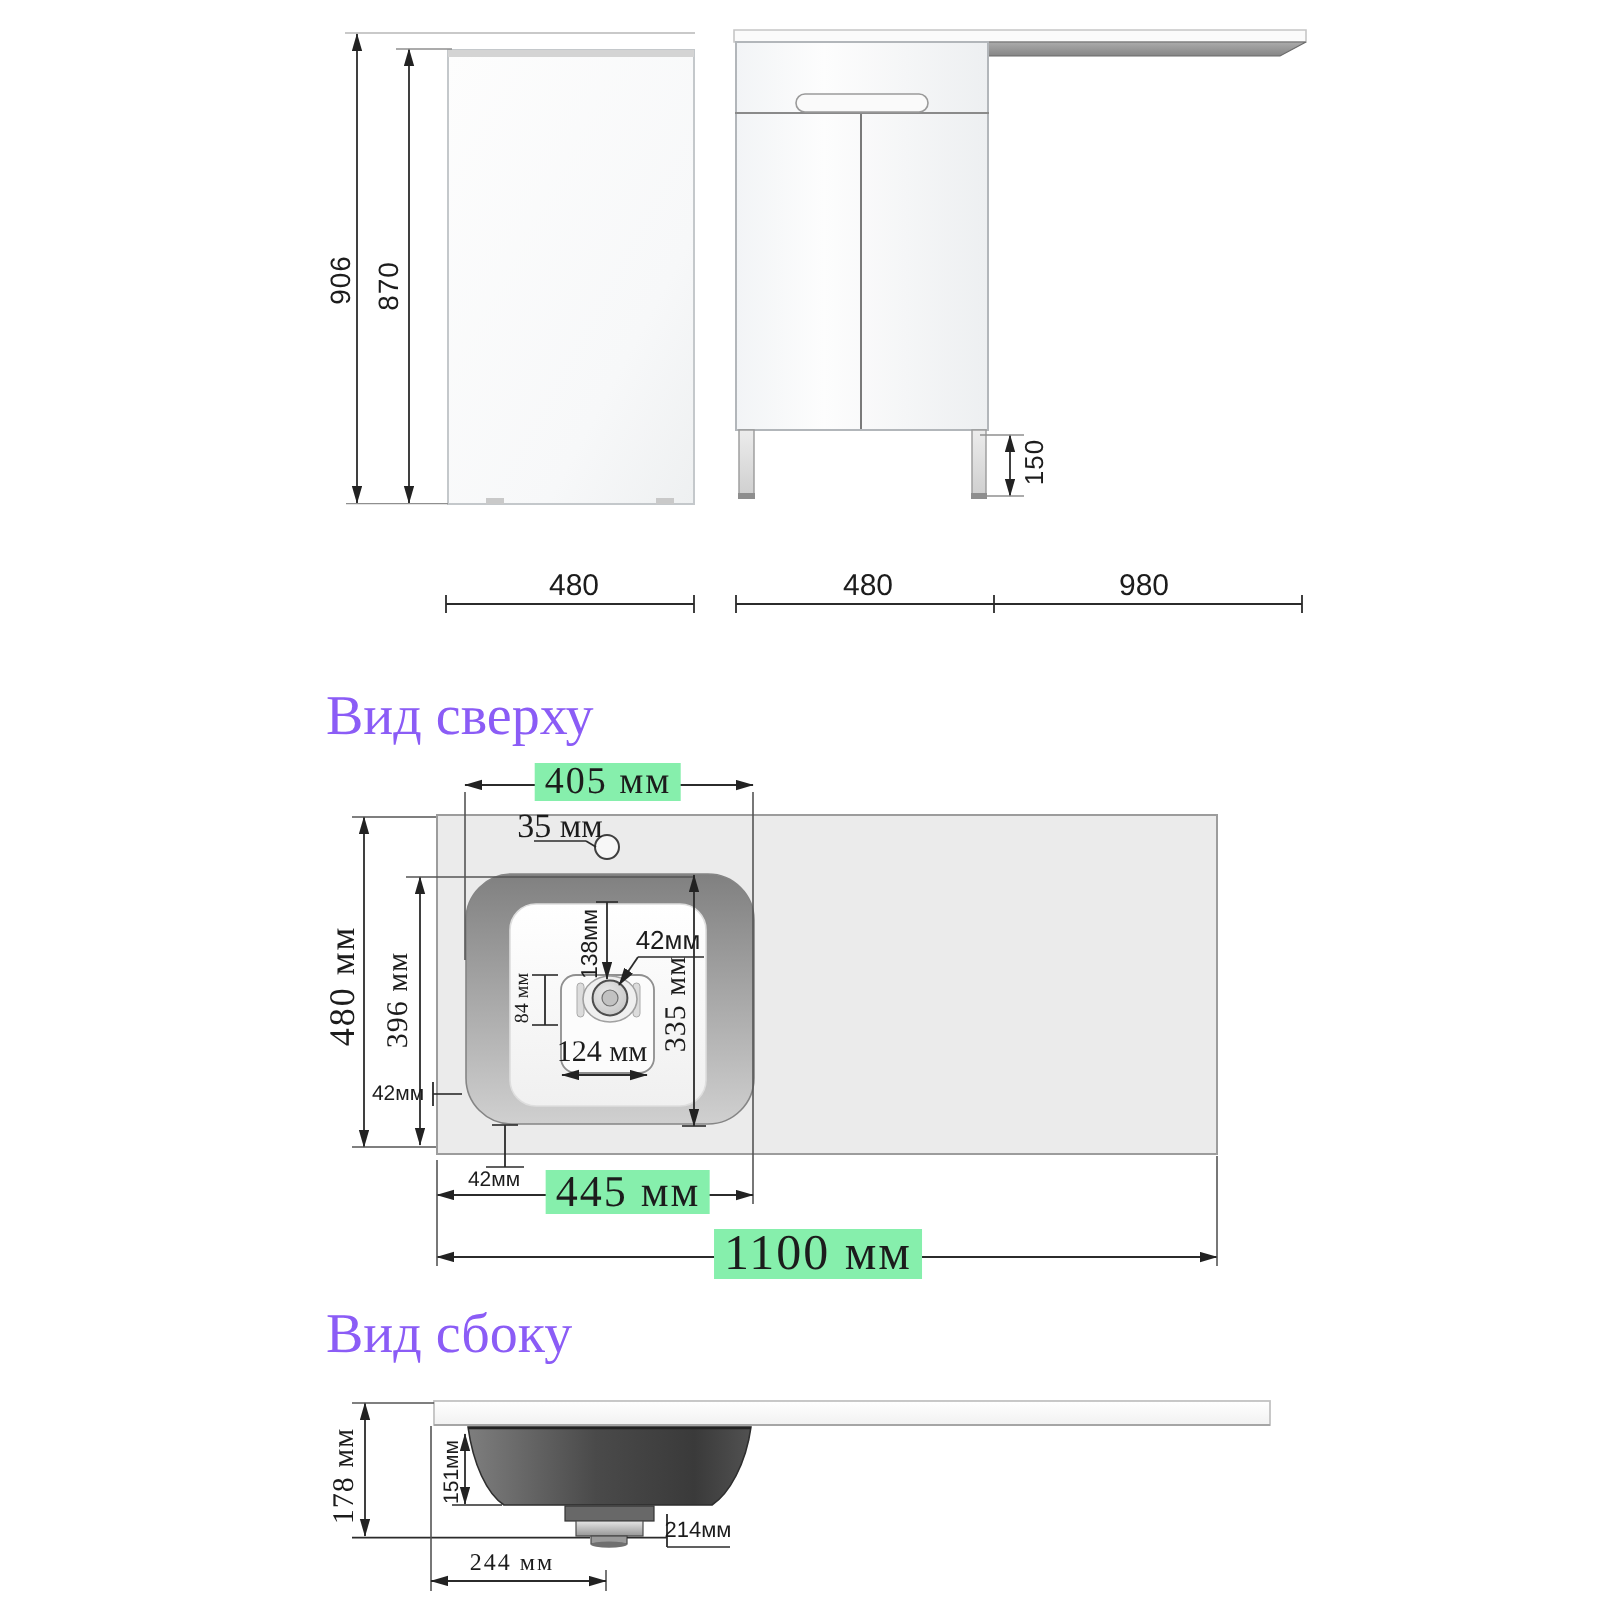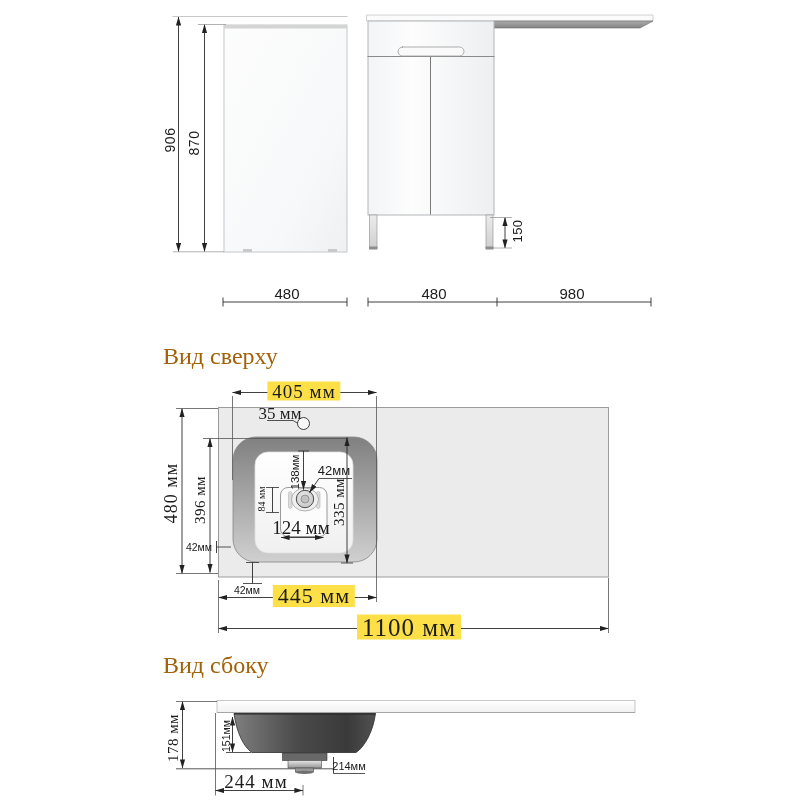--- a/index.html
+++ b/index.html
@@ -3,23 +3,23 @@
 <meta charset="utf-8">
 <style>
   html,body{margin:0;padding:0;background:#fff;}
   .canvas{position:relative;width:800px;height:800px;background:#ffffff;overflow:hidden;
           font-family:"Liberation Sans",sans-serif;}
   .art{position:absolute;left:0;top:0;}
   .lbl{position:absolute;transform:translate(-50%,-50%);white-space:nowrap;color:#1c1c1c;line-height:1;}
   .rot{transform:translate(-50%,-50%) rotate(-90deg);}
   .serif{font-family:"Liberation Serif","DejaVu Serif",serif;}
   .sans{font-family:"Liberation Sans","DejaVu Sans",sans-serif;}
-  .bgw{background:#fde047;padding:0 5px;}
-  .title{position:absolute;white-space:nowrap;color:#a16207;
-         font-family:"Liberation Serif","DejaVu Serif",serif;font-size:24px;text-align:center;}
+  .bgw{background:#86efac;padding:0 5px;}
+  .title{position:absolute;white-space:nowrap;color:#8b5cf6;
+         font-family:"Liberation Serif","DejaVu Serif",serif;font-size:28px;text-align:center;}
 </style>
 </head>
 <body>
 
 <div class="canvas">
 
   <svg class="art" width="800" height="800" viewBox="0 0 800 800">
     <defs>
       <marker id="arr" markerWidth="9" markerHeight="6" refX="8.6" refY="2.6" orient="auto-start-reverse" markerUnits="userSpaceOnUse">
         <path d="M0,0 L9,2.6 L0,5.2 Z" fill="#222"></path>
@@ -207,24 +207,24 @@
   <span class="title" style="left:163px;top:343px">Вид сверху</span>
   <span class="lbl serif bgw" style="left:304px;top:391px;font-size:19px;letter-spacing:1px">405 мм</span>
   <span class="lbl serif" style="left:280px;top:413px;font-size:17px">35 мм</span>
   <span class="lbl rot serif" style="left:171px;top:493px;font-size:18px;letter-spacing:1px">480 мм</span>
   <span class="lbl rot serif" style="left:200px;top:500px;font-size:15px;letter-spacing:0.5px">396 мм</span>
   <span class="lbl sans" style="left:199px;top:547px;font-size:10.5px">42мм</span>
   <span class="lbl rot sans" style="left:296px;top:472px;font-size:11.5px">138мм</span>
   <span class="lbl sans" style="left:334px;top:470px;font-size:13px">42мм</span>
   <span class="lbl rot serif" style="left:262px;top:499px;font-size:10px">84 мм</span>
   <span class="lbl rot serif" style="left:339px;top:502px;font-size:15px;letter-spacing:0.5px">335 мм</span>
-  <span class="lbl serif" style="left:301px;top:527px;font-size:19px">124 мм</span>
+  <span class="lbl serif" style="left:301px;top:527px;font-size:15px">124 мм</span>
   <span class="lbl sans" style="left:247px;top:590px;font-size:10.5px">42мм</span>
   <span class="lbl serif bgw" style="left:314px;top:596px;font-size:22px;letter-spacing:1px">445 мм</span>
   <span class="lbl serif bgw" style="left:409px;top:627px;font-size:25px;letter-spacing:1px">1100 мм</span>
 
   <span class="title" style="left:163px;top:652px">Вид сбоку</span>
   <span class="lbl rot serif" style="left:173px;top:738px;font-size:15px;letter-spacing:0.5px">178 мм</span>
   <span class="lbl rot sans" style="left:226px;top:736px;font-size:10.5px">151мм</span>
   <span class="lbl sans" style="left:349px;top:766px;font-size:11px">214мм</span>
-  <span class="lbl serif" style="left:256px;top:781px;font-size:19px;letter-spacing:1px">244 мм</span>
+  <span class="lbl serif" style="left:256px;top:781px;font-size:12px;letter-spacing:1px">244 мм</span>
 
 </div>
 
 </body></html>

